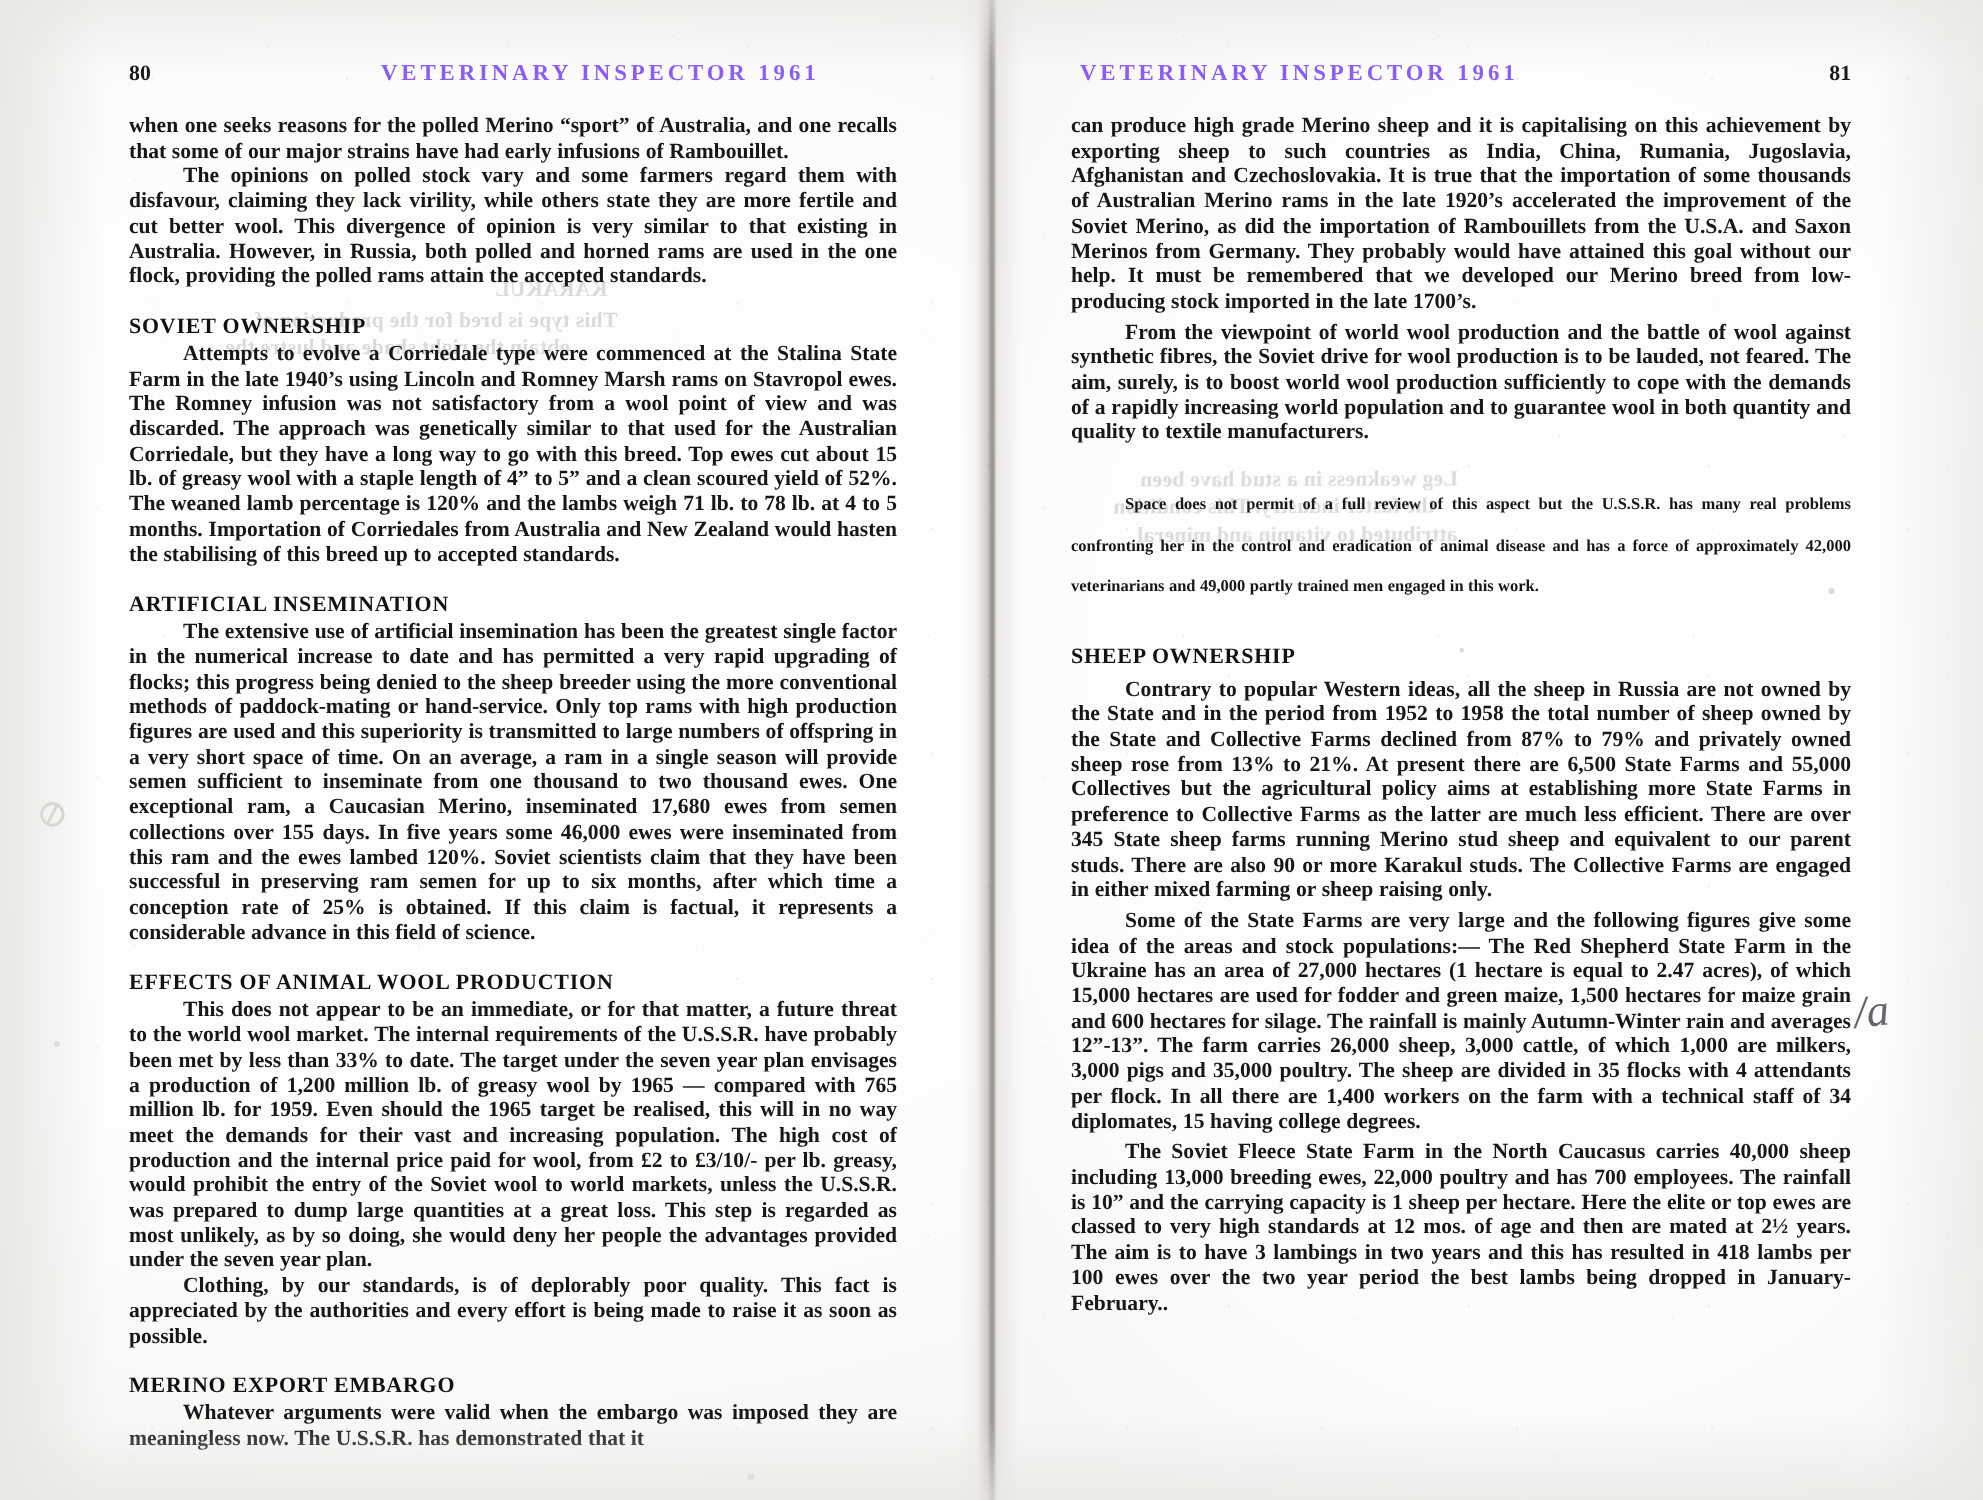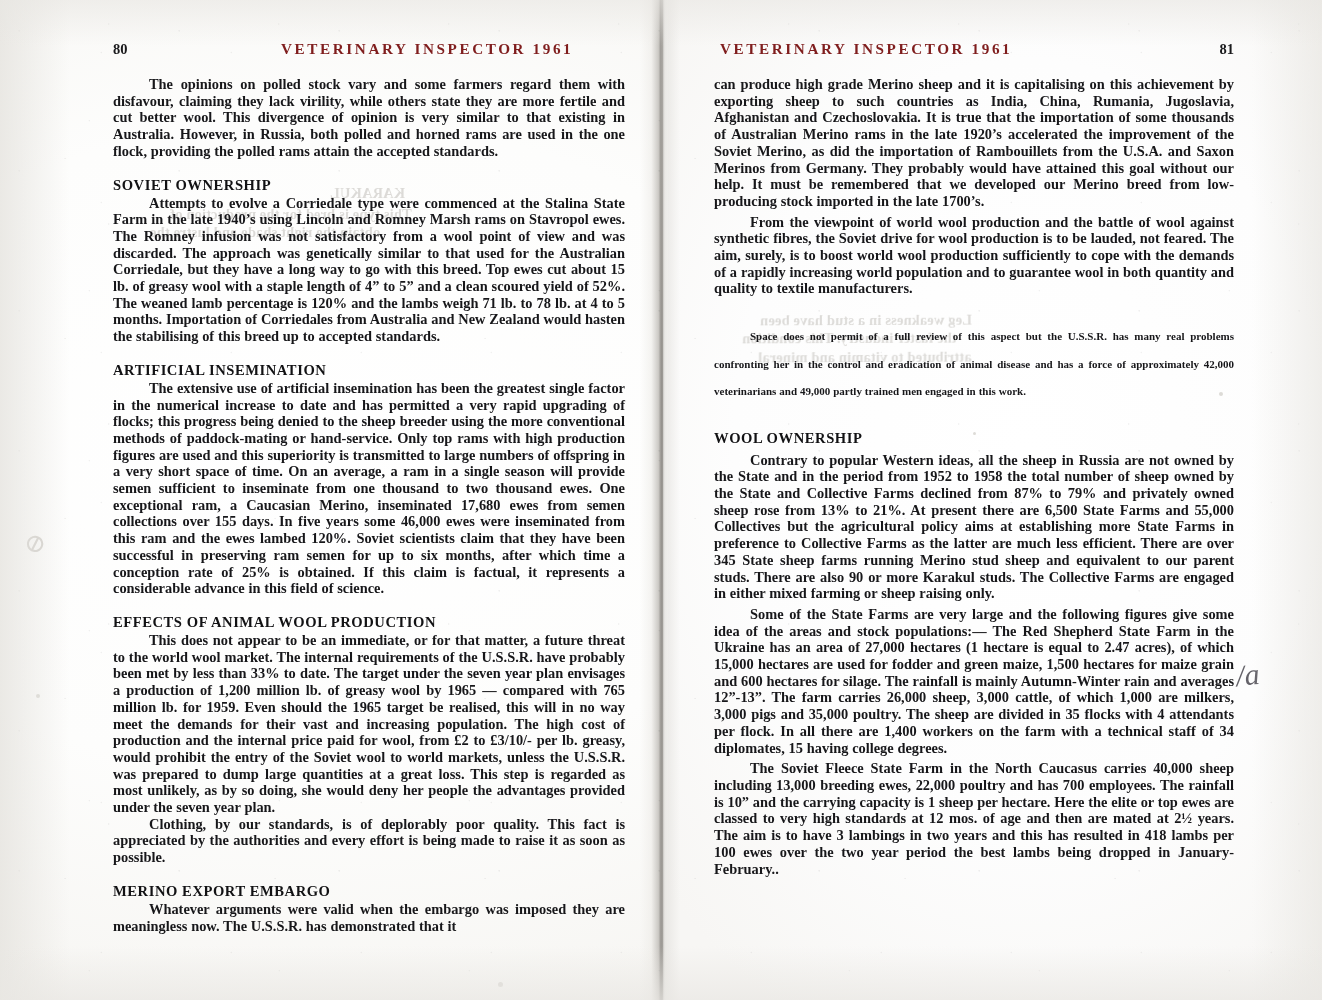--- a/index.html
+++ b/index.html
@@ -62,35 +62,35 @@
   .edge-t { left:0; top:0; width:100%; height:46px;
             background: linear-gradient(to bottom, rgba(232,230,226,.6), rgba(255,255,255,0)); }
   .edge-b { left:0; bottom:0; width:100%; height:54px;
             background: linear-gradient(to top, rgba(233,231,227,.7), rgba(255,255,255,0)); }
 
   
   .page {
     position: absolute;
     top: 0;
   }
-  .page-left  { left: 113px;  width: 512px; }
+  .page-left  { left: 86px;  width: 512px; }
   .page-right { left: 714px;  width: 520px; }
 
   .running-head {
     position: relative;
     height: 34px;
     margin-top: 40px;
   }
   .rh-title {
     position: absolute;
     top: 0;
     font-weight: bold;
     font-size: 15.2px;
     letter-spacing: 2.6px;
-    color: #7f1d1d;
+    color: #8b5cf6;
     white-space: nowrap;
   }
   .page-left .rh-title  { left: 168px; }
   .page-right .rh-title { left: 6px; }
 
   .folio {
     position: absolute;
     top: 1px;
     font-weight: bold;
     font-size: 14.5px;
@@ -205,20 +205,21 @@
 
   <div class="page page-left">
 
     <div class="running-head">
       <span class="folio">80</span>
       <span class="rh-title">VETERINARY  INSPECTOR  1961</span>
     </div>
 
     <div class="body">
 
+      <p class="para">when one seeks reasons for the polled Merino “sport” of Australia, and one recalls that some of our major strains have had early infusions of Rambouillet.</p>
       <p class="para indent">The opinions on polled stock vary and some farmers regard them with disfavour, claiming they lack virility, while others state they are more fertile and cut better wool. This divergence of opinion is very similar to that existing in Australia. However, in Russia, both polled and horned rams are used in the one flock, providing the polled rams attain the accepted standards.</p>
 
       <div class="gap-sec"></div>
       <h2 class="sec">SOVIET OWNERSHIP</h2>
       <p class="para indent">Attempts to evolve a Corriedale type were commenced at the Stalina State Farm in the late 1940’s using Lincoln and Romney Marsh rams on Stavropol ewes. The Romney infusion was not satisfactory from a wool point of view and was discarded. The approach was genetically similar to that used for the Australian Corriedale, but they have a long way to go with this breed. Top ewes cut about 15 lb. of greasy wool with a staple length of 4” to 5” and a clean scoured yield of 52%. The weaned lamb percentage is 120% and the lambs weigh 71 lb. to 78 lb. at 4 to 5 months. Importation of Corriedales from Australia and New Zealand would hasten the stabilising of this breed up to accepted standards.</p>
 
       <div class="gap-sec"></div>
       <h2 class="sec">ARTIFICIAL INSEMINATION</h2>
       <p class="para indent">The extensive use of artificial insemination has been the greatest single factor in the numerical increase to date and has permitted a very rapid upgrading of flocks; this progress being denied to the sheep breeder using the more conventional methods of paddock-mating or hand-service. Only top rams with high production figures are used and this superiority is transmitted to large numbers of offspring in a very short space of time. On an average, a ram in a single season will provide semen sufficient to inseminate from one thousand to two thousand ewes. One exceptional ram, a Caucasian Merino, inseminated 17,680 ewes from semen collections over 155 days. In five years some 46,000 ewes were inseminated from this ram and the ewes lambed 120%. Soviet scientists claim that they have been successful in preserving ram semen for up to six months, after which time a conception rate of 25% is obtained. If this claim is factual, it represents a considerable advance in this field of science.</p>
 
@@ -245,21 +246,21 @@
 
       <p class="para">can produce high grade Merino sheep and it is capitalising on this achievement by exporting sheep to such countries as India, China, Rumania, Jugoslavia, Afghanistan and Czechoslovakia. It is true that the importation of some thousands of Australian Merino rams in the late 1920’s accelerated the improvement of the Soviet Merino, as did the importation of Rambouillets from the U.S.A. and Saxon Merinos from Germany. They probably would have attained this goal without our help. It must be remembered that we developed our Merino breed from low-producing stock imported in the late 1700’s.</p>
       <div class="gap-small"></div>
       <p class="para indent">From the viewpoint of world wool production and the battle of wool against synthetic fibres, the Soviet drive for wool production is to be lauded, not feared. The aim, surely, is to boost world wool production sufficiently to cope with the demands of a rapidly increasing world population and to guarantee wool in both quantity and quality to textile manufacturers.</p>
 
       <div class="gap-sec-r"></div>
       <div class="gap-small"></div>
       <p class="para indent loose">Space does not permit of a full review of this aspect but the U.S.S.R. has many real problems confronting her in the control and eradication of animal disease and has a force of approximately 42,000 veterinarians and 49,000 partly trained men engaged in this work.</p>
 
       <div class="gap-sec-r"></div>
-      <h2 class="sec">WOOL OWNERSHIP</h2>
+      <h2 class="sec">SHEEP OWNERSHIP</h2>
       <div class="gap-small"></div>
       <p class="para indent">Contrary to popular Western ideas, all the sheep in Russia are not owned by the State and in the period from 1952 to 1958 the total number of sheep owned by the State and Collective Farms declined from 87% to 79% and privately owned sheep rose from 13% to 21%. At present there are 6,500 State Farms and 55,000 Collectives but the agricultural policy aims at establishing more State Farms in preference to Collective Farms as the latter are much less efficient. There are over 345 State sheep farms running Merino stud sheep and equivalent to our parent studs. There are also 90 or more Karakul studs. The Collective Farms are engaged in either mixed farming or sheep raising only.</p>
       <div class="gap-small"></div>
       <p class="para indent">Some of the State Farms are very large and the following figures give some idea of the areas and stock populations:— The Red Shepherd State Farm in the Ukraine has an area of 27,000 hectares (1 hectare is equal to 2.47 acres), of which 15,000 hectares are used for fodder and green maize, 1,500 hectares for maize grain and 600 hectares for silage. The rainfall is mainly Autumn-Winter rain and averages 12”-13”. The farm carries 26,000 sheep, 3,000 cattle, of which 1,000 are milkers, 3,000 pigs and 35,000 poultry. The sheep are divided in 35 flocks with 4 attendants per flock. In all there are 1,400 workers on the farm with a technical staff of 34 diplomates, 15 having college degrees.</p>
       <div class="gap-small"></div>
       <p class="para indent">The Soviet Fleece State Farm in the North Caucasus carries 40,000 sheep including 13,000 breeding ewes, 22,000 poultry and has 700 employees. The rainfall is 10” and the carrying capacity is 1 sheep per hectare. Here the elite or top ewes are classed to very high standards at 12 mos. of age and then are mated at 2½ years. The aim is to have 3 lambings in two years and this has resulted in 418 lambs per 100 ewes over the two year period the best lambs being dropped in January-February..</p>
 
     </div>
   </div>
 

